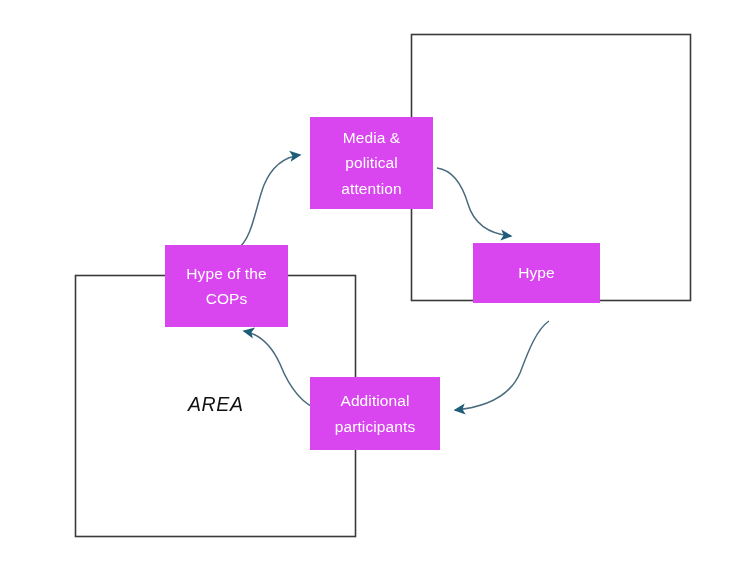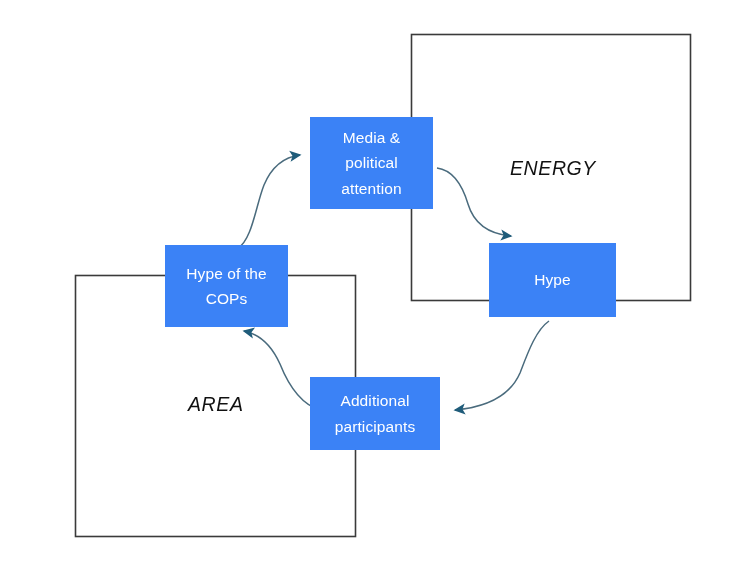--- a/index.html
+++ b/index.html
@@ -21,21 +21,21 @@
   }
   #diagram-svg {
     position: absolute;
     left: 0;
     top: 0;
     width: 754px;
     height: 570px;
   }
   .node-box {
     position: absolute;
-    background: #3b82f6;
+    background: #d946ef;
     color: #ffffff;
     display: flex;
     align-items: center;
     justify-content: center;
     text-align: center;
     font-family: "Liberation Sans", sans-serif;
     font-size: 15.5px;
     line-height: 1.62;
     letter-spacing: 0.1px;
     z-index: 5;
@@ -52,21 +52,21 @@
     font-style: italic;
     font-size: 19.5px;
     color: #111111;
     letter-spacing: 0.6px;
     z-index: 4;
     white-space: nowrap;
   }
   
   #node-media          { left: 310px; top: 117px; width: 123px; height: 92px; }
   #node-size-of-cops   { left: 165px; top: 245px; width: 123px; height: 82px; }
-  #node-hype           { left: 489px; top: 243px; width: 127px; height: 74px; }
+  #node-hype           { left: 473px; top: 243px; width: 127px; height: 60px; }
   #node-additional     { left: 310px; top: 377px; width: 130px; height: 73px; }
   
   #label-energy { left: 510px; top: 157px; }
   #label-area   { left: 188px; top: 393px; text-align: center; }
 </style>
 </head>
 <body>
 
 <div id="diagram-root">
 
@@ -103,17 +103,16 @@
   <div class="node-box" id="node-additional">
     <span class="node-label">Additional
 participants</span>
   </div>
 
   <div class="node-box" id="node-size-of-cops">
     <span class="node-label">Hype of the
 COPs</span>
   </div>
 
-  <div class="env-label" id="label-energy">ENERGY</div>
 
   <div class="env-label" id="label-area">AREA</div>
 
 </div>
 
 </body></html>

